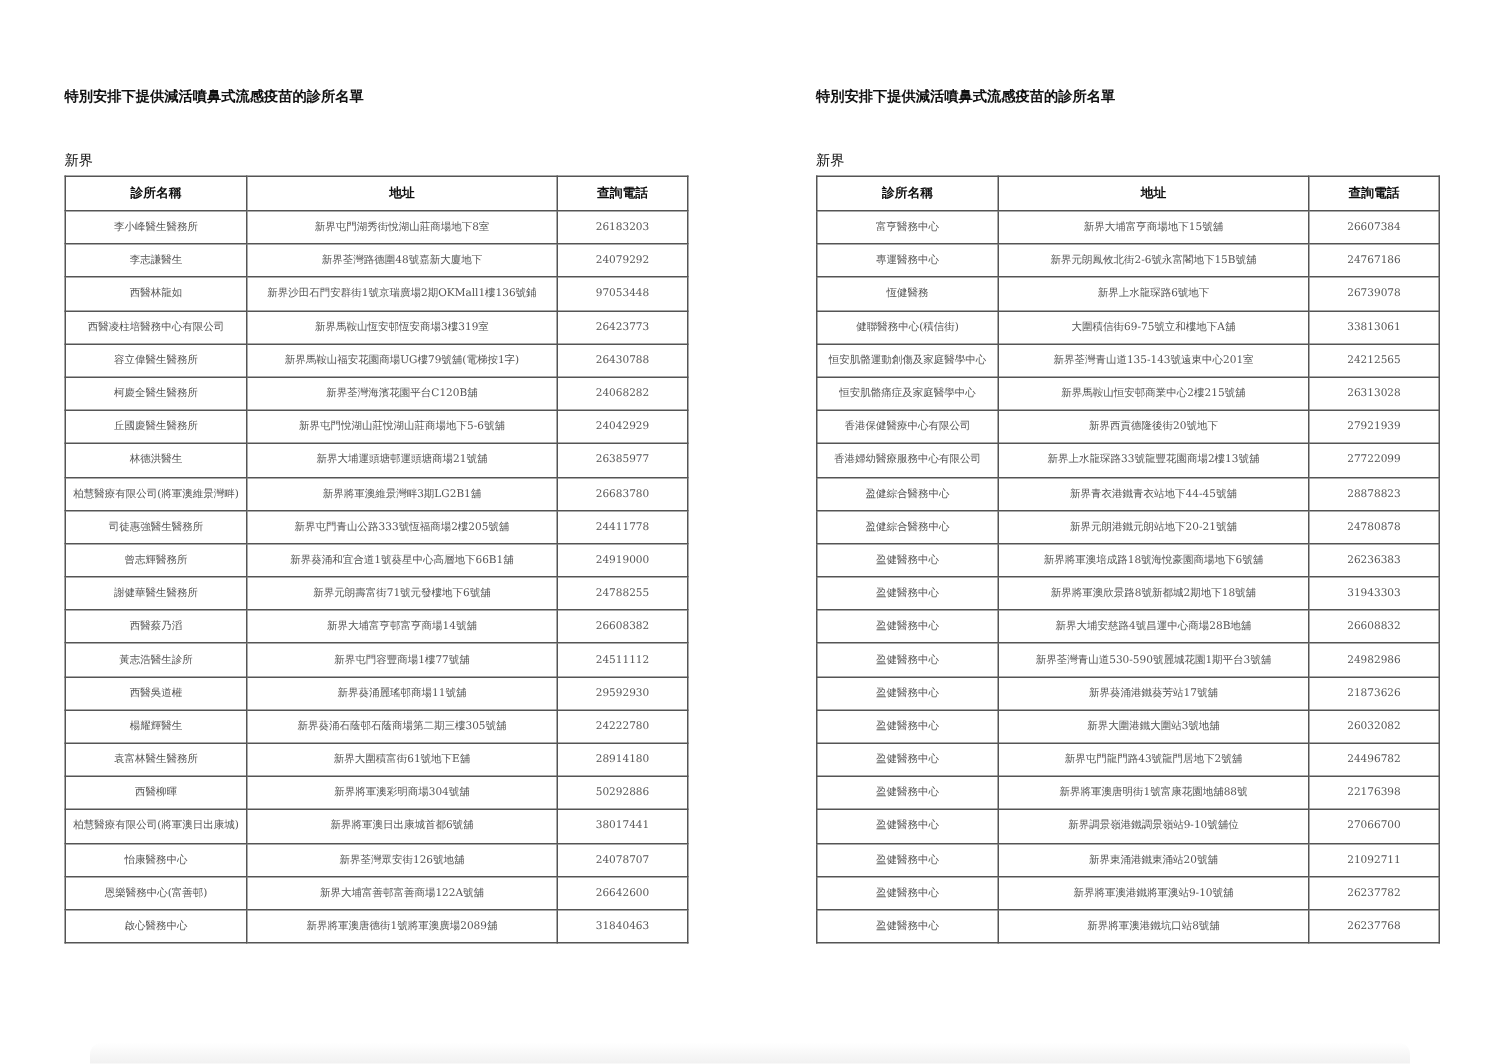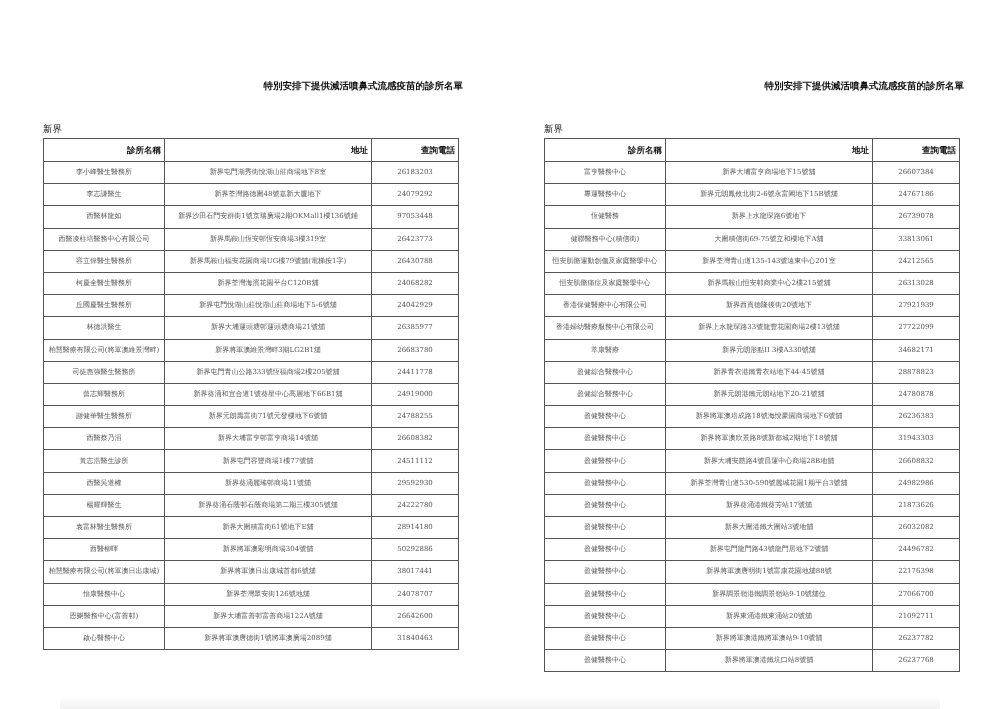--- a/index.html
+++ b/index.html
@@ -11,25 +11,25 @@
       position: relative;
     }
     .page {
       position: absolute;
       top: 0;
       width: 420px;
     }
     .page.left { left: 43px; }
     .page.right { left: 544px; }
     .title {
-      text-align: right;
+      text-align: left;
       font-family: "DejaVu Sans", sans-serif;
       font-weight: bold;
       font-size: 9.5px;
-      margin-top: 79px;
+      margin-top: 58px;
       height: 14px;
       line-height: 14px;
       color: #111;
     }
     .region {
       font-family: "DejaVu Sans", sans-serif;
       font-weight: normal;
       font-size: 9.5px;
       margin-top: 29px;
       height: 14px;
@@ -50,21 +50,20 @@
       padding: 0 3px;
       color: #555;
       overflow: hidden;
     }
     th {
       font-family: "DejaVu Sans", sans-serif;
       font-weight: bold;
       color: #111;
       font-size: 8.5px;
       height: 22px;
-      text-align: right;
     }
     td { height: 21.2px; }
     col.c1 { width: 121px; }
     col.c2 { width: 207px; }
     col.c3 { width: 87px; }
     .shadow {
       position: absolute;
       left: 60px; right: 60px; bottom: 0;
       height: 14px;
       background: linear-gradient(to bottom, #ffffff, #f1f1f1);
@@ -256,25 +255,20 @@
           <td>香港保健醫療中心有限公司</td>
           <td>新界西貢德隆後街20號地下</td>
           <td>27921939</td>
         </tr>
         <tr>
           <td>香港婦幼醫療服務中心有限公司</td>
           <td>新界上水龍琛路33號龍豐花園商場2樓13號舖</td>
           <td>27722099</td>
         </tr>
         <tr>
-          <td>萃康醫療</td>
-          <td>新界元朗形點II 3樓A330號舖</td>
-          <td>34682171</td>
-        </tr>
-        <tr>
           <td>盈健綜合醫務中心</td>
           <td>新界青衣港鐵青衣站地下44-45號舖</td>
           <td>28878823</td>
         </tr>
         <tr>
           <td>盈健綜合醫務中心</td>
           <td>新界元朗港鐵元朗站地下20-21號舖</td>
           <td>24780878</td>
         </tr>
         <tr>

